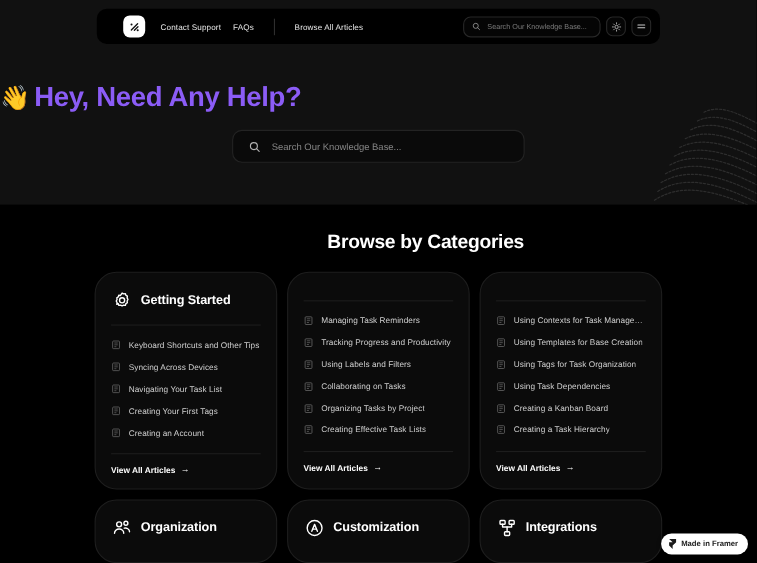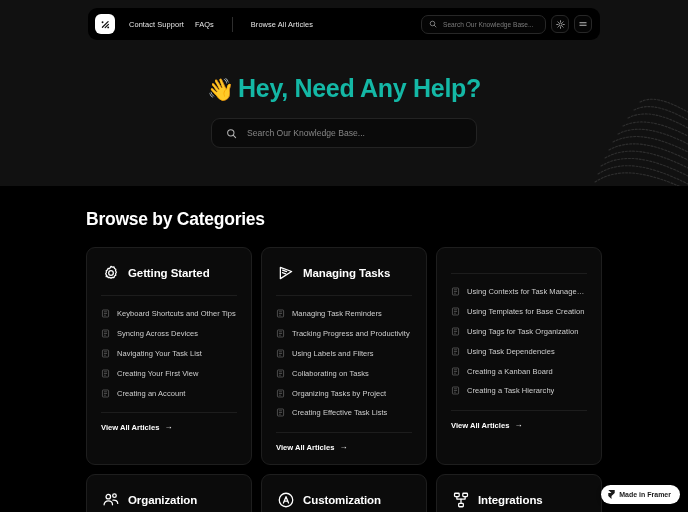--- a/index.html
+++ b/index.html
@@ -40,21 +40,21 @@
 
   
   .navbar {
     position: absolute;
     left: 88px; top: 8px;
     width: 512px; height: 32px;
     background: #000000;
     border-radius: 9px;
     display: flex;
     align-items: center;
-    padding: 0 8px 0 7px;
+    padding: 0 8px 0 24px;
     z-index: 4;
   }
   .logo {
     width: 20px; height: 20px;
     border-radius: 6px;
     background: #ffffff;
     display: flex; align-items: center; justify-content: center;
     flex: 0 0 auto;
   }
   .nav-links {
@@ -98,22 +98,21 @@
     border-radius: 6px;
     display: flex; align-items: center; justify-content: center;
     background: #050505;
     cursor: pointer;
   }
 
   
   .hero-title {
     position: absolute;
     left: 0; right: 0; top: 74px;
-    text-align: center;
-    color: #14b8a6;
+    color: #8b5cf6;
     font-size: 25px;
     font-weight: 700;
     letter-spacing: -.3px;
     z-index: 3;
   }
   .hero-title .wave-emoji { font-size: 22px; margin-right: 4px; }
 
   .hero-search {
     position: absolute;
     left: 211px; top: 118px;
@@ -136,33 +135,34 @@
     position: absolute;
     left: 0; top: 186px; width: 688px;
     z-index: 2;
   }
   .section-title {
     margin: 23px 0 0 86px;
     color: #ffffff;
     font-size: 17.5px;
     font-weight: 700;
     letter-spacing: -.25px;
+    text-align: center;
   }
 
   .card-grid {
     margin: 17px 0 0 86px;
     width: 516px;
     display: grid;
     grid-template-columns: repeat(3, 166px);
     gap: 9px;
   }
   .card {
     background: #0b0b0b;
     border: 1px solid #1e1e1e;
-    border-radius: 9px;
+    border-radius: 20px;
     padding: 14px 14px 12px 14px;
     display: flex;
     flex-direction: column;
   }
   .card-head {
     display: flex; align-items: center; gap: 8px;
     min-height: 22px;
   }
   .card-icon {
     width: 19px; height: 19px;
@@ -371,50 +371,40 @@
             </svg>
           <span class="li-text">Navigating Your Task List</span>
         </li>
         <li>
           <svg class="li-icon" viewBox="0 0 16 16">
               <rect x="2.5" y="1.8" width="11" height="12.4" rx="1.4" fill="none" stroke="#6d6d6d" stroke-width="1.2"></rect>
               <line x1="5.2" y1="5" x2="10.8" y2="5" stroke="#6d6d6d" stroke-width="1.1"></line>
               <line x1="5.2" y1="8" x2="10.8" y2="8" stroke="#6d6d6d" stroke-width="1.1"></line>
               <line x1="5.2" y1="11" x2="8.6" y2="11" stroke="#6d6d6d" stroke-width="1.1"></line>
             </svg>
-          <span class="li-text">Creating Your First View</span>
+          <span class="li-text">Creating Your First Tags</span>
         </li>
         <li>
           <svg class="li-icon" viewBox="0 0 16 16">
               <rect x="2.5" y="1.8" width="11" height="12.4" rx="1.4" fill="none" stroke="#6d6d6d" stroke-width="1.2"></rect>
               <line x1="5.2" y1="5" x2="10.8" y2="5" stroke="#6d6d6d" stroke-width="1.1"></line>
               <line x1="5.2" y1="8" x2="10.8" y2="8" stroke="#6d6d6d" stroke-width="1.1"></line>
               <line x1="5.2" y1="11" x2="8.6" y2="11" stroke="#6d6d6d" stroke-width="1.1"></line>
             </svg>
           <span class="li-text">Creating an Account</span>
         </li>
       </ul>
       <div class="card-foot-rule"></div>
       <div class="view-all">
         <span>View All Articles</span>
         <span class="arrow">→</span>
       </div>
     </article>
 
     <article class="card">
-      <div class="card-head">
-        <span class="card-icon">
-          <svg width="18" height="18" viewBox="0 0 24 24" fill="none" stroke="#ffffff" stroke-width="1.7" stroke-linejoin="round" stroke-linecap="round">
-            <path d="M4.5 4.5 L19.5 10 L4.5 19.5 Z"></path>
-            <line x1="7.5" y1="8.2" x2="12.8" y2="10.1"></line>
-            <line x1="7.2" y1="11.6" x2="11.6" y2="13.2"></line>
-          </svg>
-        </span>
-        <span class="card-title">Managing Tasks</span>
-      </div>
       <div class="card-rule"></div>
       <ul class="card-list">
         <li>
           <svg class="li-icon" viewBox="0 0 16 16">
               <rect x="2.5" y="1.8" width="11" height="12.4" rx="1.4" fill="none" stroke="#6d6d6d" stroke-width="1.2"></rect>
               <line x1="5.2" y1="5" x2="10.8" y2="5" stroke="#6d6d6d" stroke-width="1.1"></line>
               <line x1="5.2" y1="8" x2="10.8" y2="8" stroke="#6d6d6d" stroke-width="1.1"></line>
               <line x1="5.2" y1="11" x2="8.6" y2="11" stroke="#6d6d6d" stroke-width="1.1"></line>
             </svg>
           <span class="li-text">Managing Task Reminders</span>

